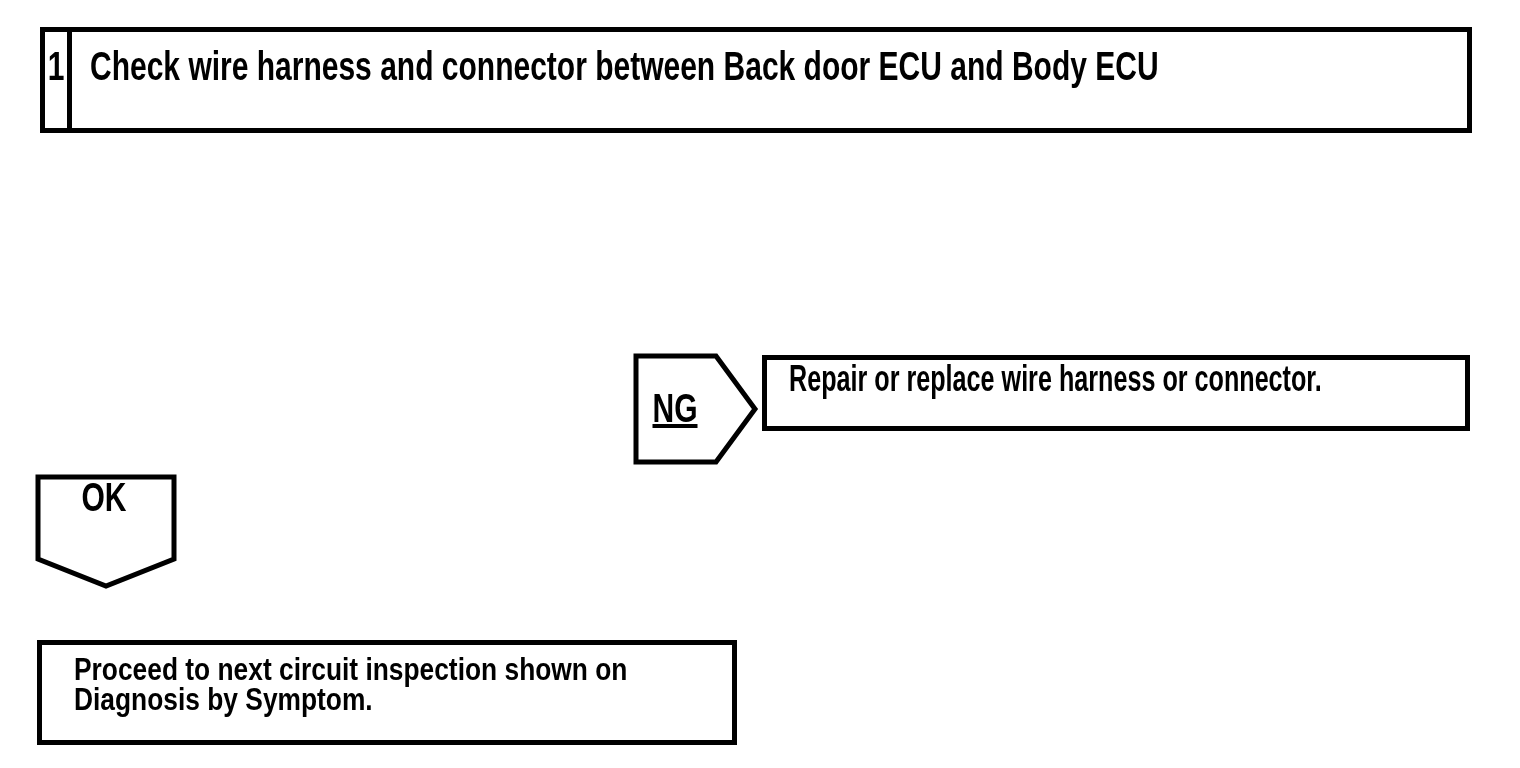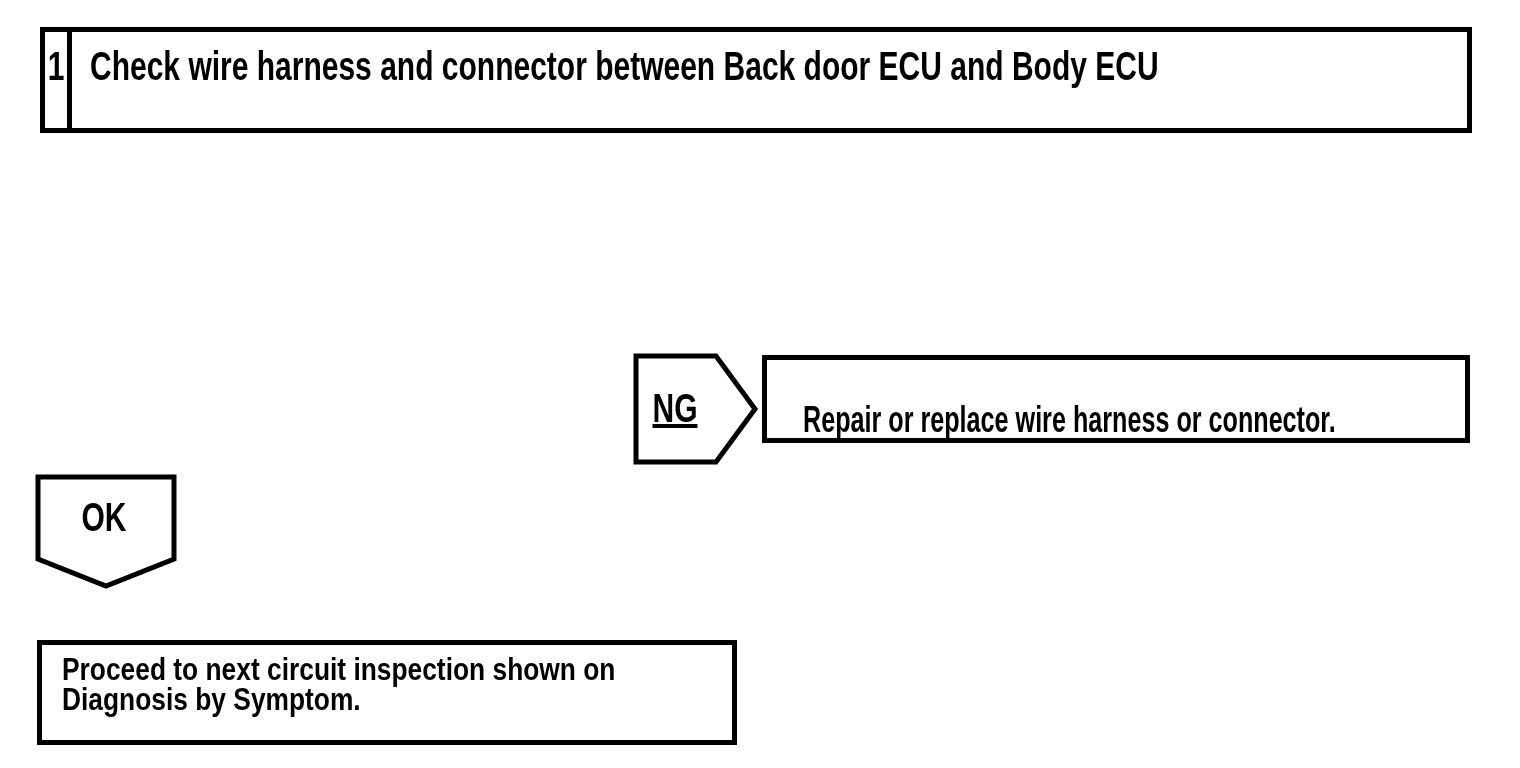--- a/index.html
+++ b/index.html
@@ -91,43 +91,42 @@
     position: absolute;
     left: 633px; top: 357px;
     width: 84px; height: 102px;
     display: flex;
     justify-content: center;
     align-items: center;
     text-decoration: underline;
   }
   .ng-action-box {
     left: 762px; top: 355px;
-    width: 708px; height: 88px;
+    width: 708px; height: 76px;
     display: flex;
-    align-items: flex-end;
-    padding-left: 36px;
+    align-items: flex-start;
+    padding-left: 22px;
   }
 
   
   .ok-arrow {
     position: absolute;
     left: 35px; top: 474px;
   }
   .ok-label-layer {
     position: absolute;
     left: 36px; top: 477px;
     width: 136px; height: 80px;
     display: flex;
     justify-content: center;
-    align-items: center;
   }
   .ok-action-box {
     left: 37px; top: 640px;
     width: 700px; height: 105px;
-    padding: 10px 16px 0 20px;
+    padding: 10px 16px 0 32px;
   }
 
   svg { display: block; }
 </style>
 </head>
 <body>
 
 <div class="canvas">
 
   <div class="fc-box step-box">

